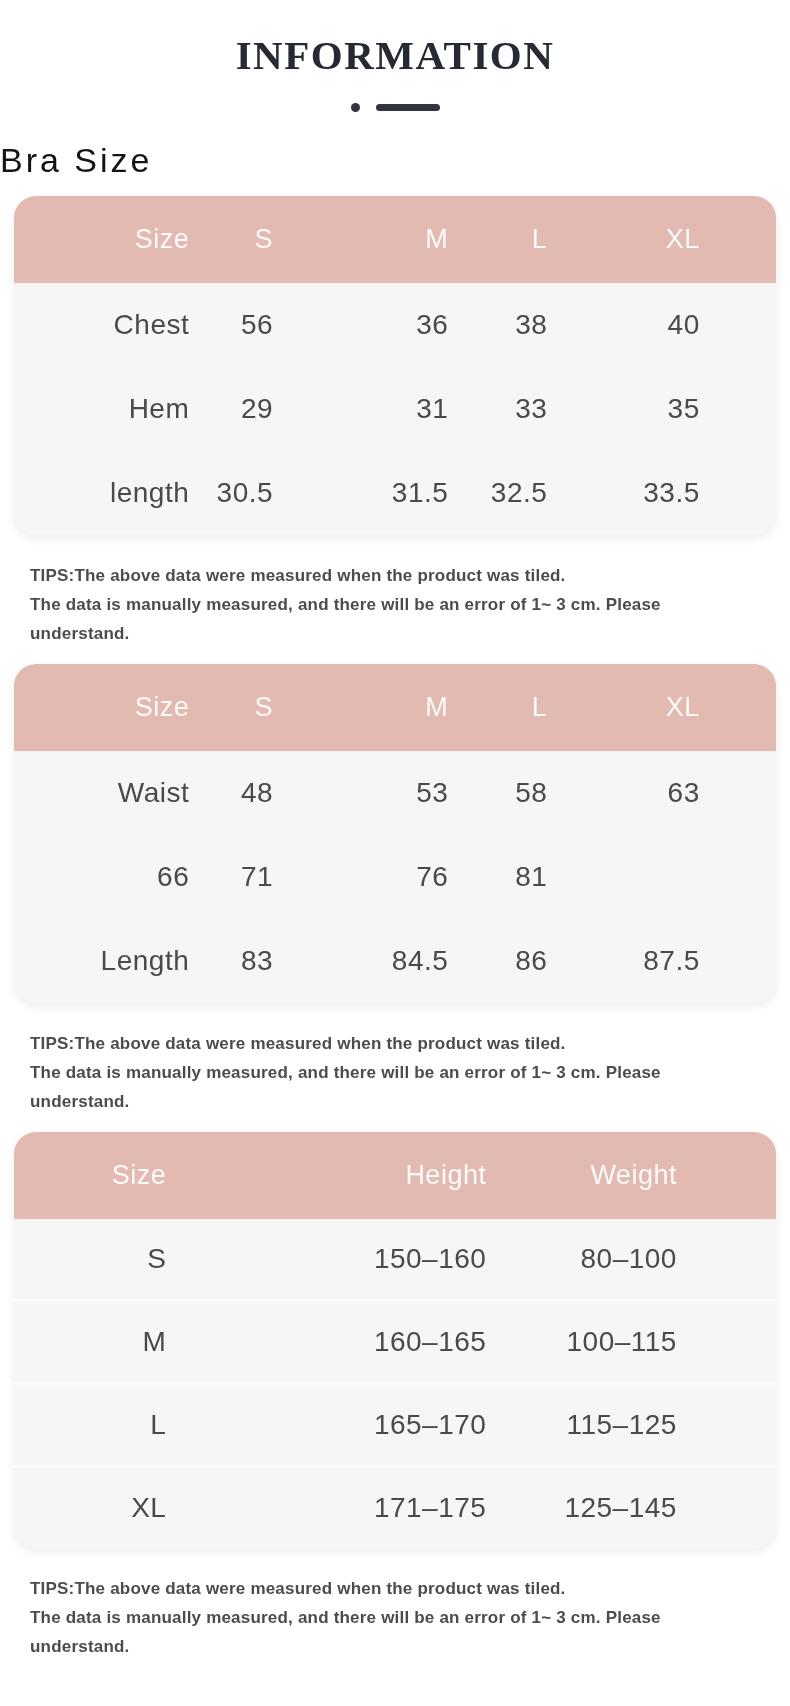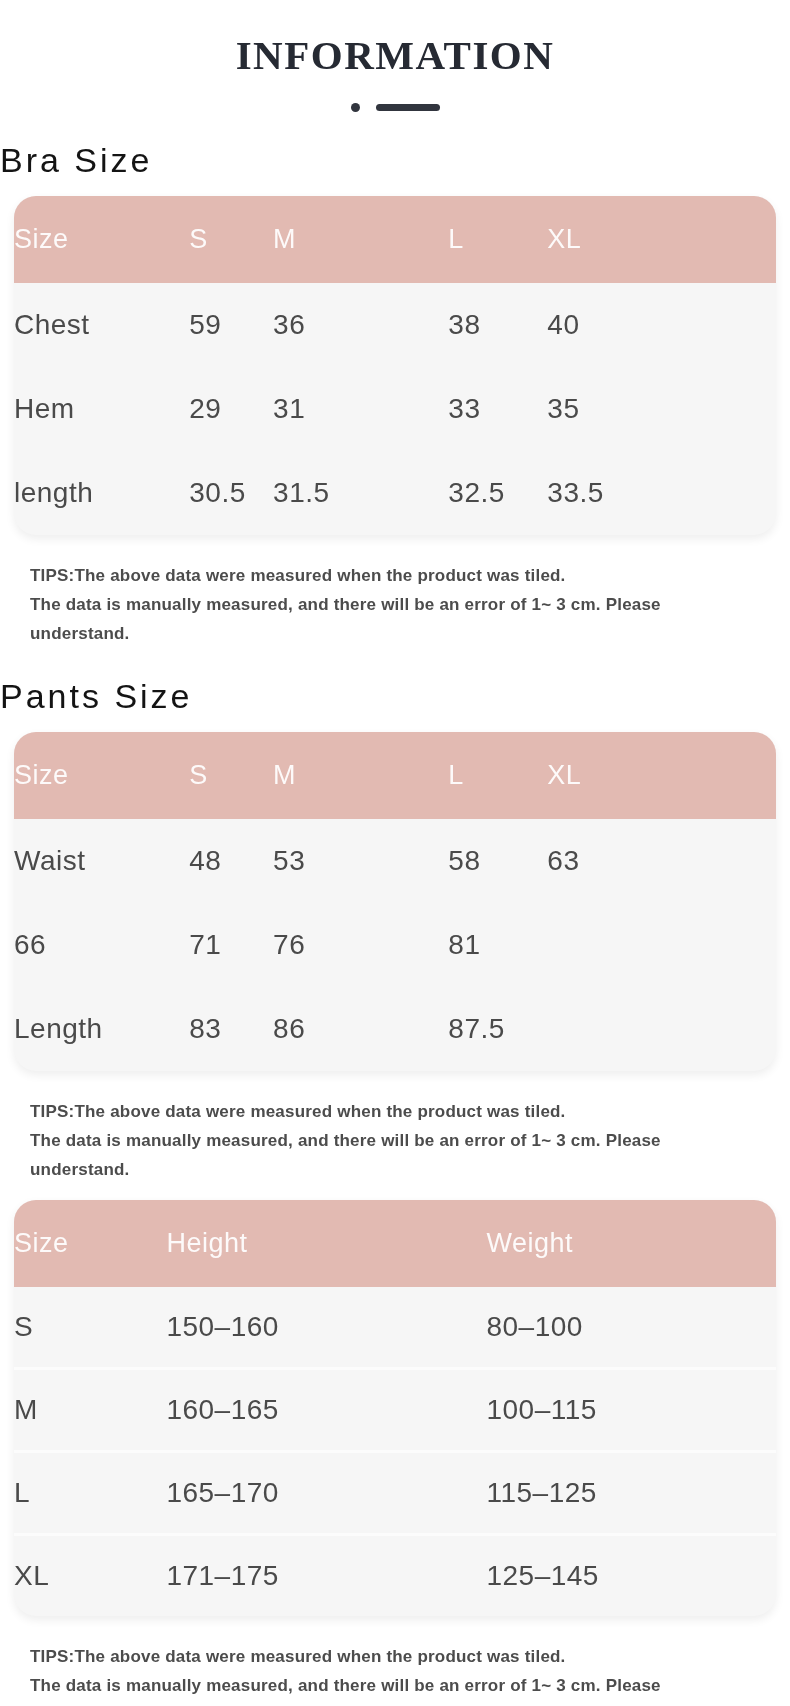--- a/index.html
+++ b/index.html
@@ -38,21 +38,21 @@
   }
   .trow{display:grid;align-items:center;}
   .cols5{grid-template-columns:23% 11% 23% 13% 20%;}
   .cols3{grid-template-columns:20% 42% 25%;}
   .thead{height:87px;background:#e2bab2;}
   .thead .cell{color:rgba(255,255,255,.93);font-weight:300;font-size:27px;}
   .tbody-row{height:84px;}
   .sec-size-guide .tbody-row{height:80px;}
   .sec-size-guide .tbody-row + .tbody-row{border-top:3px solid #fcfcfc;}
   .cell{
-    text-align:left;font-size:28px;font-weight:300;
+    text-align:right;font-size:28px;font-weight:300;
     color:#4a4a4a;letter-spacing:.5px;
   }
 
   
   .tips{margin:26px 30px 0;font-weight:bold;}
   .tips p{margin:0;font-size:17px;line-height:29px;color:#4c4c4c;letter-spacing:.2px;}
 </style>
 </head>
 <body>
 
@@ -68,21 +68,21 @@
         <div class="size-table sec-bra-size">
           <div class="trow thead cols5">
             <div class="cell">Size</div>
             <div class="cell">S</div>
             <div class="cell">M</div>
             <div class="cell">L</div>
             <div class="cell">XL</div>
           </div>
           <div class="trow tbody-row cols5">
             <div class="cell">Chest</div>
-            <div class="cell">59</div>
+            <div class="cell">56</div>
             <div class="cell">36</div>
             <div class="cell">38</div>
             <div class="cell">40</div>
           </div>
           <div class="trow tbody-row cols5">
             <div class="cell">Hem</div>
             <div class="cell">29</div>
             <div class="cell">31</div>
             <div class="cell">33</div>
             <div class="cell">35</div>
@@ -94,21 +94,20 @@
             <div class="cell">32.5</div>
             <div class="cell">33.5</div>
           </div>
         </div>
         <div class="tips">
           <p class="tips-line">TIPS:The above data were measured when the product was tiled.</p>
           <p class="tips-line">The data is manually measured, and there will be an error of 1~ 3 cm. Please understand.</p>
         </div>
       </section>
       <section class="section">
-        <h2 class="section-title">Pants Size</h2>
         <div class="size-table sec-pants-size">
           <div class="trow thead cols5">
             <div class="cell">Size</div>
             <div class="cell">S</div>
             <div class="cell">M</div>
             <div class="cell">L</div>
             <div class="cell">XL</div>
           </div>
           <div class="trow tbody-row cols5">
             <div class="cell">Waist</div>
@@ -119,20 +118,21 @@
           </div>
           <div class="trow tbody-row cols5">
             <div class="cell">66</div>
             <div class="cell">71</div>
             <div class="cell">76</div>
             <div class="cell">81</div>
           </div>
           <div class="trow tbody-row cols5">
             <div class="cell">Length</div>
             <div class="cell">83</div>
+            <div class="cell">84.5</div>
             <div class="cell">86</div>
             <div class="cell">87.5</div>
           </div>
         </div>
         <div class="tips">
           <p class="tips-line">TIPS:The above data were measured when the product was tiled.</p>
           <p class="tips-line">The data is manually measured, and there will be an error of 1~ 3 cm. Please understand.</p>
         </div>
       </section>
       <section class="section">

